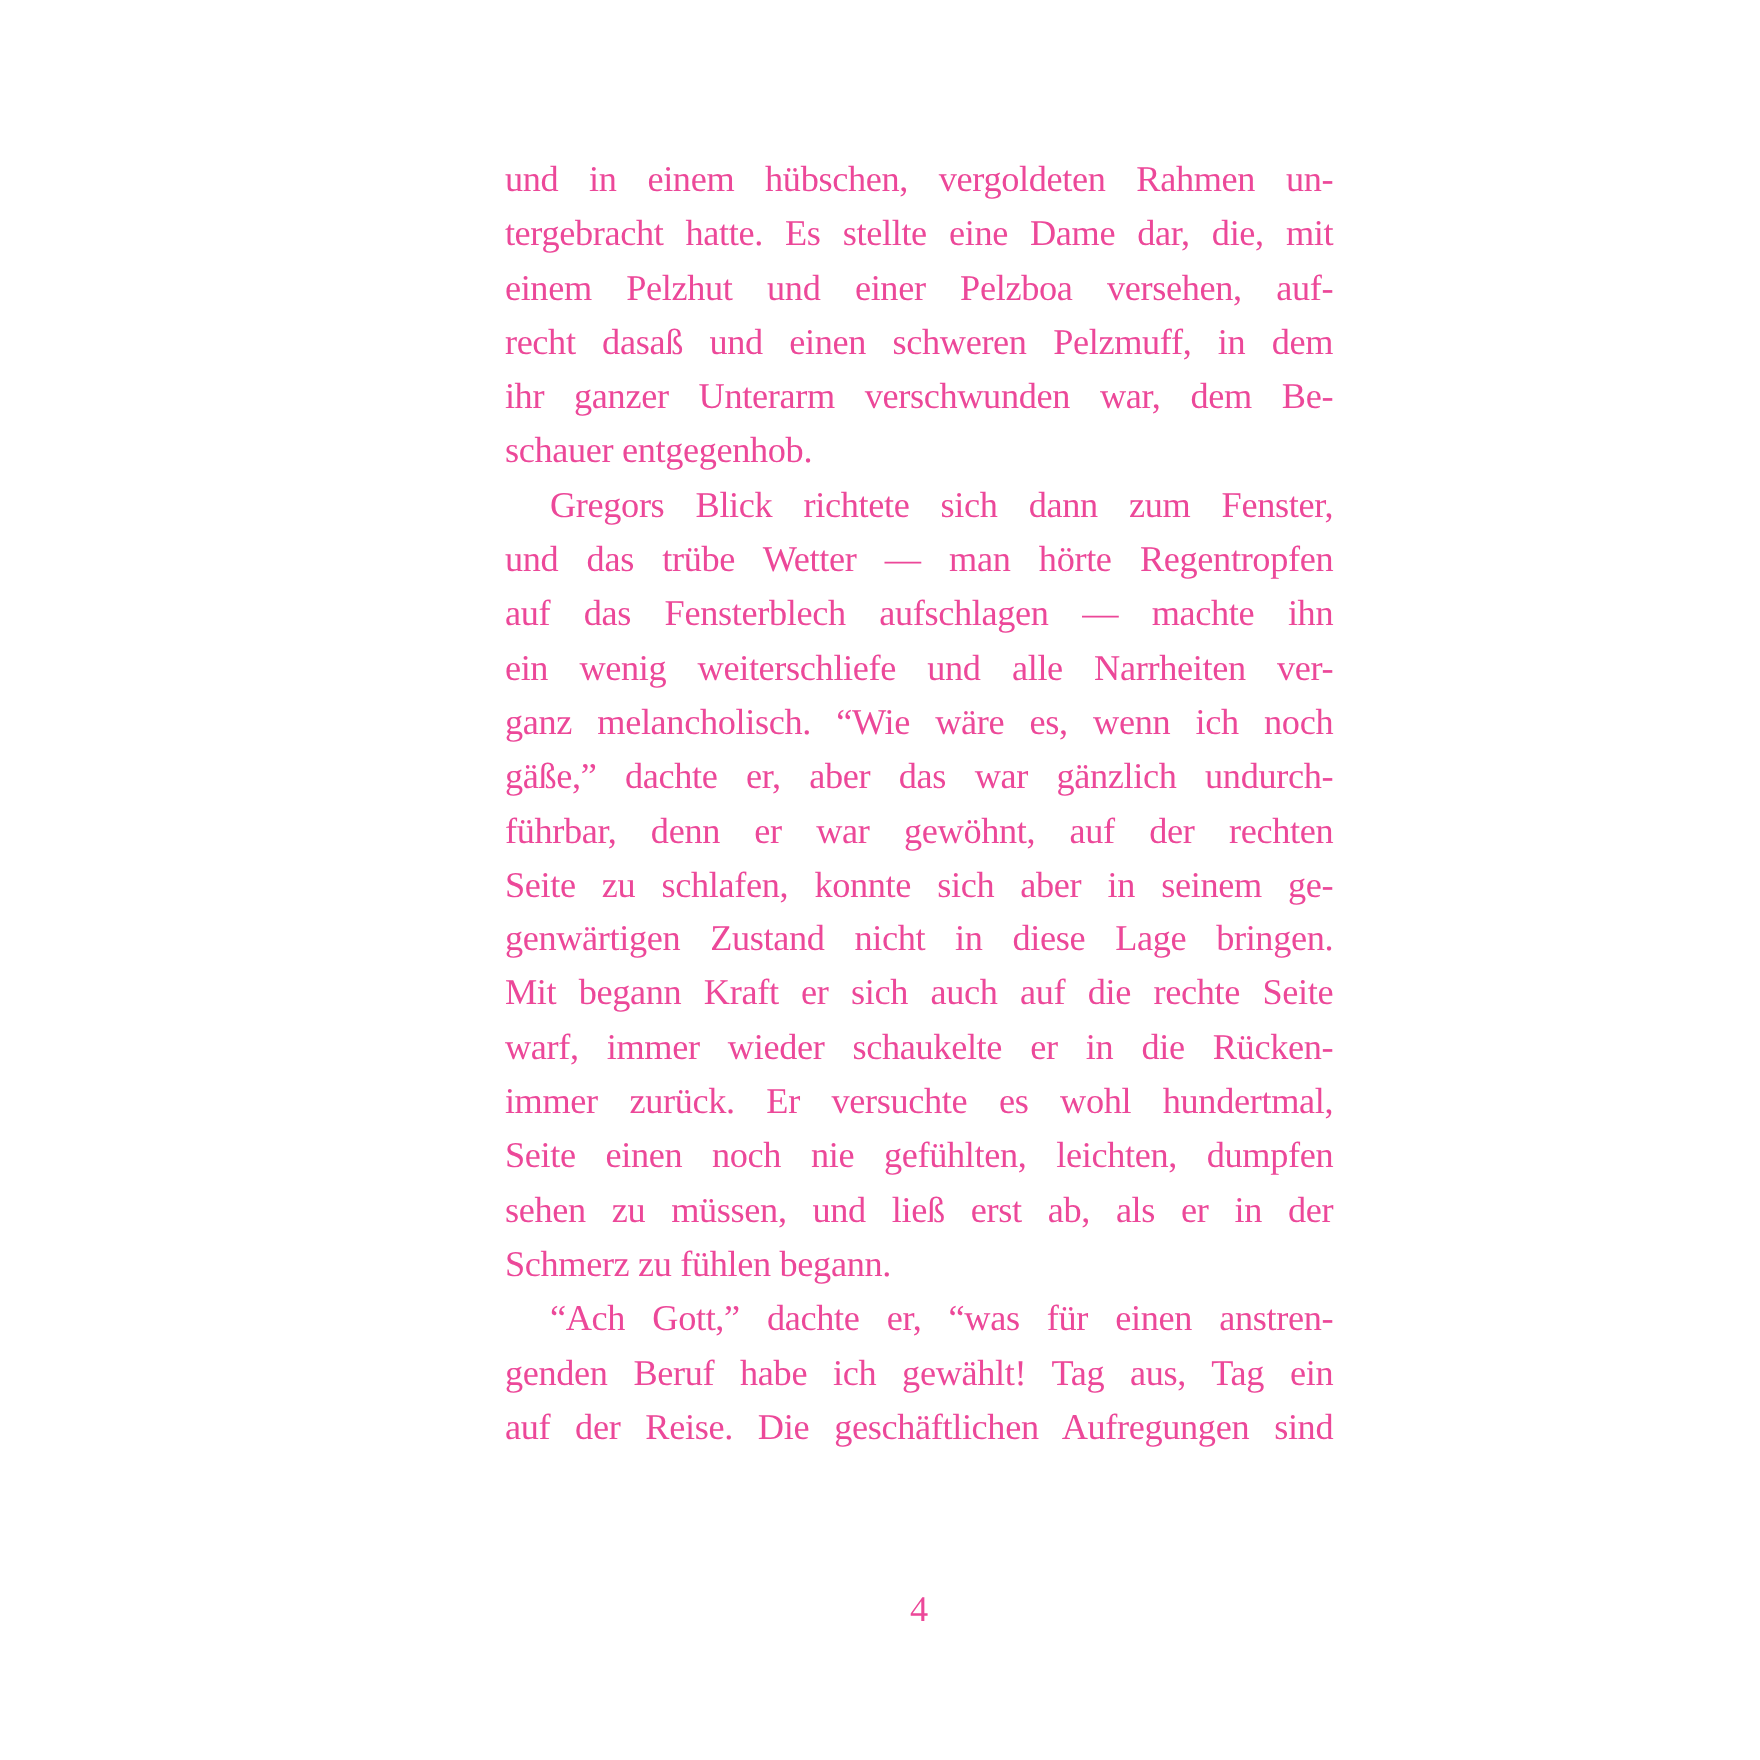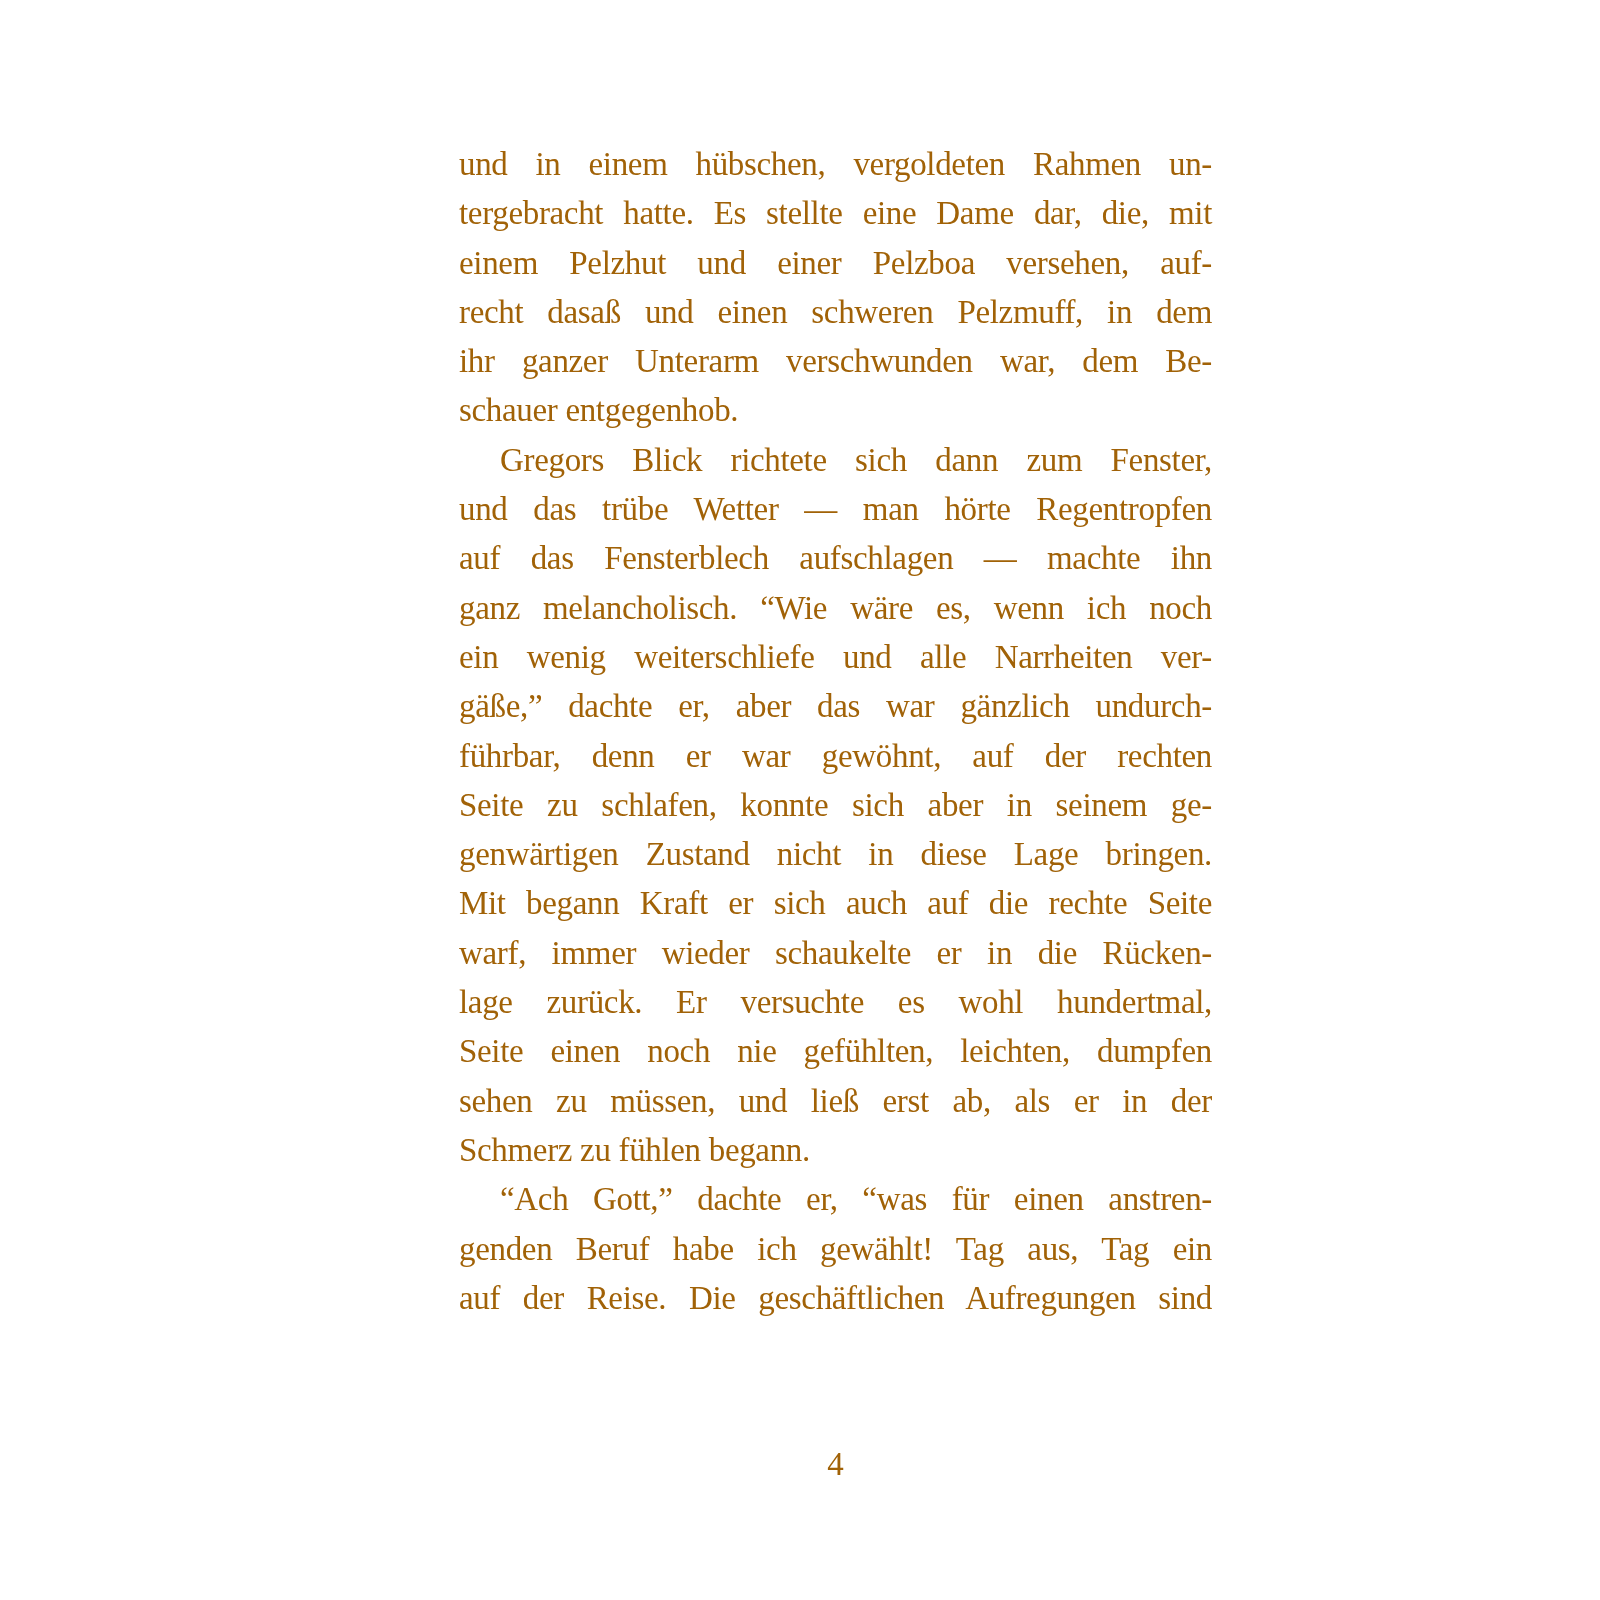--- a/index.html
+++ b/index.html
@@ -6,21 +6,21 @@
     margin: 0;
     padding: 0;
     background: #ffffff;
   }
   .page {
     position: relative;
     width: 1444px;
     height: 1600px;
     background: #ffffff;
     font-family: "Liberation Serif", serif;
-    color: #a16207;
+    color: #ec4899;
     overflow: hidden;
   }
   .text-block {
     position: absolute;
     left: 459px;
     top: 140px;
     width: 753px;
   }
   .line {
     font-size: 33px;
@@ -56,29 +56,29 @@
   <div class="text-block" id="text-block">
       <div class="line">und in einem hübschen, vergoldeten Rahmen un-</div>
       <div class="line">tergebracht hatte. Es stellte eine Dame dar, die, mit</div>
       <div class="line">einem Pelzhut und einer Pelzboa versehen, auf-</div>
       <div class="line">recht dasaß und einen schweren Pelzmuff, in dem</div>
       <div class="line">ihr ganzer Unterarm verschwunden war, dem Be-</div>
       <div class="line par-end">schauer entgegenhob.</div>
       <div class="line indent">Gregors Blick richtete sich dann zum Fenster,</div>
       <div class="line">und das trübe Wetter — man hörte Regentropfen</div>
       <div class="line">auf das Fensterblech aufschlagen — machte ihn</div>
+      <div class="line">ein wenig weiterschliefe und alle Narrheiten ver-</div>
       <div class="line">ganz melancholisch. “Wie wäre es, wenn ich noch</div>
-      <div class="line">ein wenig weiterschliefe und alle Narrheiten ver-</div>
       <div class="line">gäße,” dachte er, aber das war gänzlich undurch-</div>
       <div class="line">führbar, denn er war gewöhnt, auf der rechten</div>
       <div class="line">Seite zu schlafen, konnte sich aber in seinem ge-</div>
       <div class="line">genwärtigen Zustand nicht in diese Lage bringen.</div>
       <div class="line">Mit begann Kraft er sich auch auf die rechte Seite</div>
       <div class="line">warf, immer wieder schaukelte er in die Rücken-</div>
-      <div class="line">lage zurück. Er versuchte es wohl hundertmal,</div>
+      <div class="line">immer zurück. Er versuchte es wohl hundertmal,</div>
       <div class="line">Seite einen noch nie gefühlten, leichten, dumpfen</div>
       <div class="line">sehen zu müssen, und ließ erst ab, als er in der</div>
       <div class="line par-end">Schmerz zu fühlen begann.</div>
       <div class="line indent">“Ach Gott,” dachte er, “was für einen anstren-</div>
       <div class="line">genden Beruf habe ich gewählt! Tag aus, Tag ein</div>
       <div class="line">auf der Reise. Die geschäftlichen Aufregungen sind</div>
     </div>
   <div class="page-number">4</div>
 </div>
 

